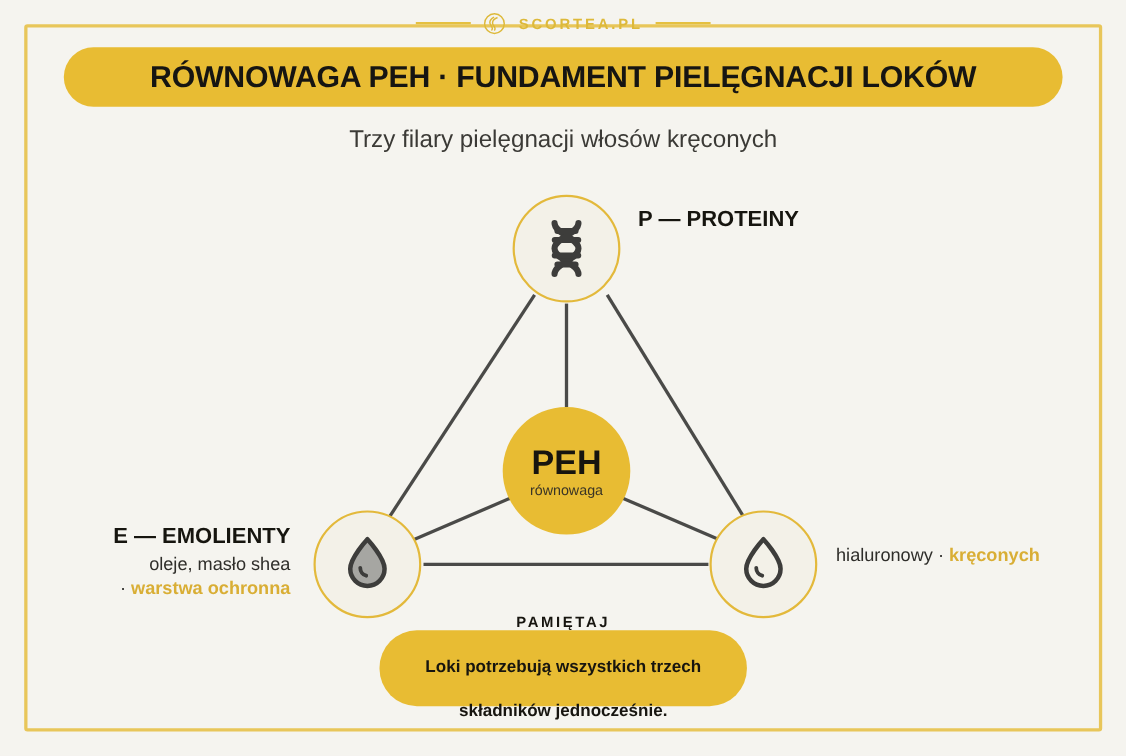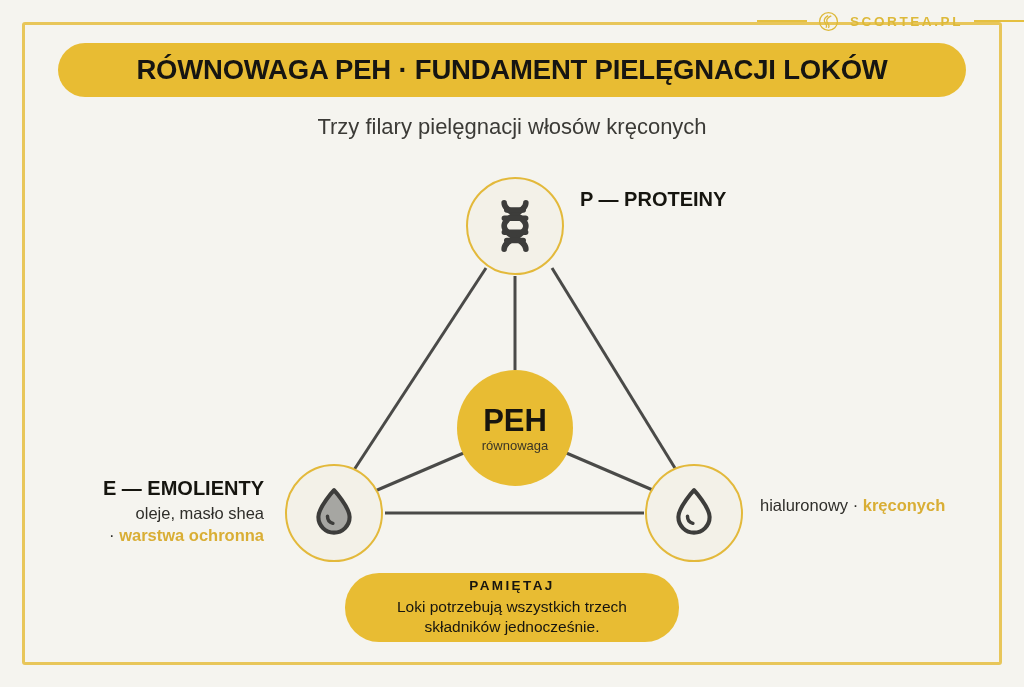--- a/index.html
+++ b/index.html
@@ -32,21 +32,21 @@
 
   
   .brandbar {
     position: absolute;
     left: 0;
     top: 8px;
     width: 1024px;
     height: 26px;
     display: flex;
     align-items: center;
-    justify-content: flex-end;
+    justify-content: center;
     gap: 11px;
   }
   .brand-rule {
     width: 50px;
     height: 2px;
     background: #e5c040;
   }
   .brand-logo {
     width: 21px;
     height: 21px;
@@ -190,31 +190,32 @@
     top: 573px;
     width: 334px;
     height: 69px;
     background: #e8bc33;
     border-radius: 34px;
     display: flex;
     flex-direction: column;
     align-items: center;
     justify-content: center;
     text-align: center;
+    gap: 20px;
   }
   .footer-kicker {
     font-size: 13.5px;
     font-weight: bold;
     letter-spacing: 2.4px;
     color: #17150f;
     margin-bottom: 4px;
   }
   .footer-line {
     font-size: 15.5px;
-    font-weight: normal;
+    font-weight: bold;
     color: #17150f;
     line-height: 1.28;
   }
 </style>
 </head>
 <body>
 
 <div class="page">
 
   <div class="frame"></div>

